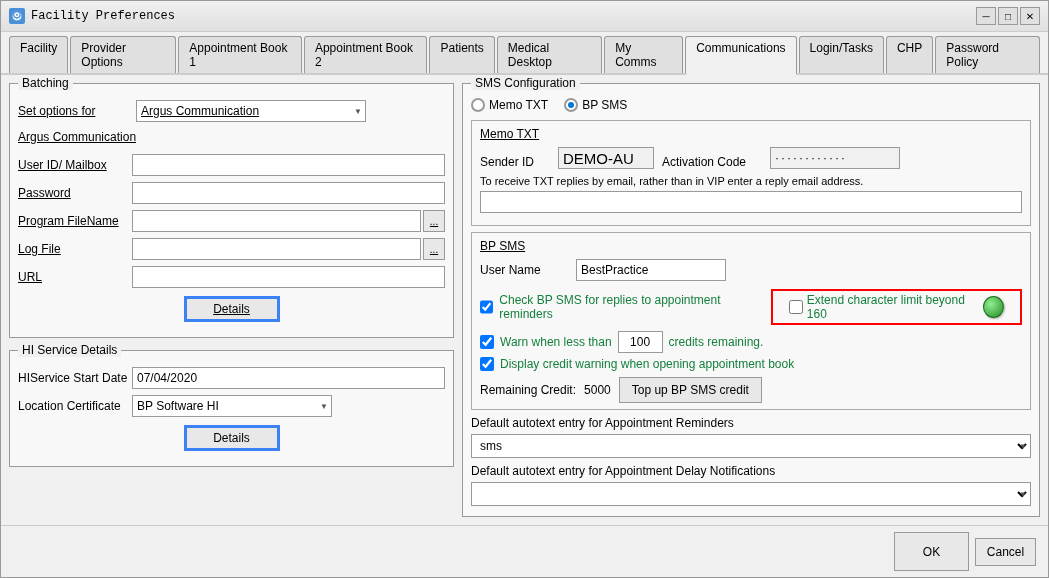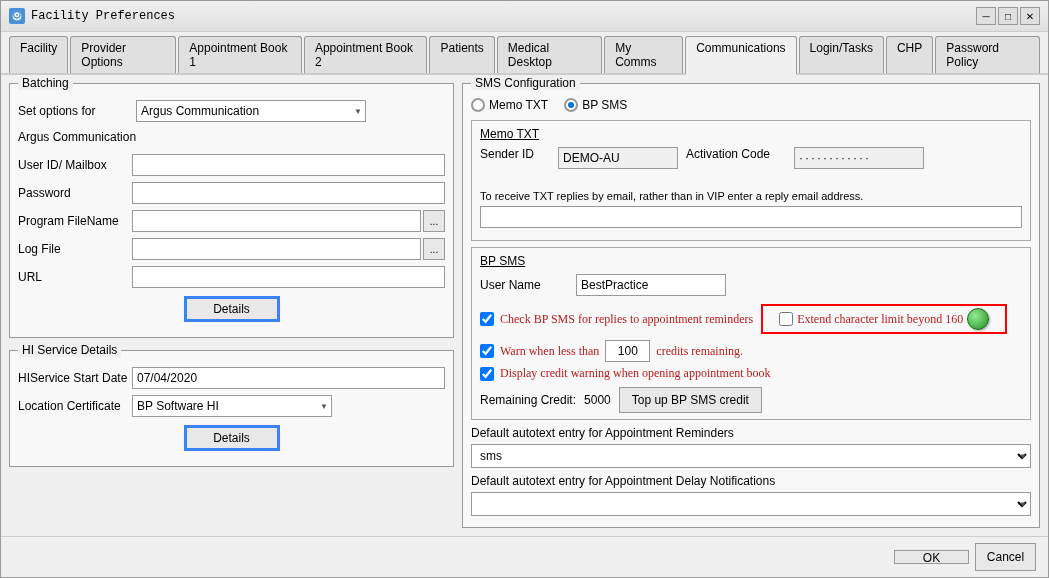--- a/index.html
+++ b/index.html
@@ -36,57 +36,57 @@
     .details-btn { margin: 6px auto 7px; display: block; width: 96px; height: 26px; border: 3px solid #3b82f6; background: #e8e8e8; cursor: pointer; font-size: 12px; }
     
     .radio-row { display: flex; align-items: center; gap: 16px; margin-bottom: 8px; }
     .radio-option { display: flex; align-items: center; gap: 4px; cursor: pointer; }
     .radio-btn { width: 14px; height: 14px; border-radius: 50%; border: 2px solid #999; background: white; display: flex; align-items: center; justify-content: center; }
     .radio-btn.selected::after { content: ''; width: 6px; height: 6px; border-radius: 50%; background: #0078d7; }
     
     .memo-txt-box { border: 1px solid #aaa; padding: 6px 8px; margin-bottom: 6px; background: #f8f8f8; }
     .memo-title { font-size: 12px; font-weight: normal; margin-bottom: 6px; text-decoration: underline; }
     
-    .sender-row { display: flex; align-items: flex-start; gap: 8px; margin-bottom: 21px; }
+    .sender-row { display: flex; align-items: flex-end; gap: 8px; margin-bottom: 6px; }
     .sender-label { min-width: 70px; }
-    .sender-input { width: 120px; height: 22px; border: 1px solid #999; background: #f0f0f0; padding: 2px 4px; font-size: 12px; }
+    .sender-input { width: 96px; height: 22px; border: 1px solid #999; background: #f0f0f0; padding: 2px 4px; font-size: 15px; }
     .activation-label { min-width: 100px; }
     .activation-input { width: 130px; height: 22px; border: 1px solid #999; background: #f0f0f0; padding: 2px 4px; font-size: 12px; letter-spacing: 2px; }
     
     .reply-email-text { font-size: 11px; color: #000; margin-bottom: 4px; }
     .reply-email-input { width: 100%; height: 22px; border: 1px solid #999; background: white; padding: 2px 4px; font-size: 12px; margin-bottom: 6px; }
     
     .bp-sms-box { border: 1px solid #aaa; padding: 6px 8px; background: #f8f8f8; }
     .bp-sms-title { font-size: 12px; font-weight: normal; margin-bottom: 6px; text-decoration: underline; }
     
     .username-row { display: flex; align-items: center; gap: 16px; margin-bottom: 8px; }
     .username-label { min-width: 80px; }
     .username-input { width: 150px; height: 22px; border: 1px solid #999; background: white; padding: 2px 4px; font-size: 12px; }
     
     .checkbox-row { display: flex; align-items: center; gap: 6px; margin-bottom: 4px; }
     .checkbox-input { width: 14px; height: 14px; cursor: pointer; }
-    .checkbox-label { font-size: 12px; color: #b91c1c; font-family: Liberation Serif, serif; }
+    .checkbox-label { font-size: 12px; color: #15803d; }
     .extend-checkbox-group { display: flex; align-items: center; gap: 4px; border: 2px solid red; padding: 2px 16px; }
     
     .warn-row { display: flex; align-items: center; gap: 6px; margin-bottom: 4px; }
     .warn-input { width: 45px; height: 22px; border: 1px solid #999; background: white; padding: 2px 4px; font-size: 12px; text-align: center; }
     
     .green-circle-btn { width: 22px; height: 22px; border-radius: 50%; background: radial-gradient(circle at 35% 35%, #90ee90, #228B22); border: 1px solid #1a6b1a; cursor: pointer; box-shadow: 1px 1px 2px rgba(0,0,0,0.3); }
     
     .remaining-row { display: flex; align-items: center; gap: 8px; margin-top: 6px; }
     .remaining-label { font-size: 12px; }
     .remaining-value { font-size: 12px; font-weight: normal; }
     .top-up-btn { height: 26px; padding: 0 12px; border: 1px solid #999; background: #e8e8e8; cursor: pointer; font-size: 12px; }
     
     .autotext-section { margin-top: 6px; }
     .autotext-label { font-size: 12px; margin-bottom: 4px; color: #000; }
     .autotext-select { width: 100%; height: 24px; border: 1px solid #999; background: white; padding: 2px 4px; font-size: 12px; }
     
     .bottom-bar { display: flex; justify-content: flex-end; align-items: center; padding: 6px 12px; border-top: 1px solid #ccc; background: #f0f0f0; gap: 6px; }
-    .ok-btn { width: 75px; height: 14px; border: 1px solid #999; background: #e8e8e8; cursor: pointer; font-size: 12px; }
+    .ok-btn { width: 75px; height: 39px; border: 1px solid #999; background: #e8e8e8; cursor: pointer; font-size: 12px; }
     .cancel-btn { width: 61px; height: 28px; border: 1px solid #999; background: #e8e8e8; cursor: pointer; font-size: 12px; }
     
     .hi-service { margin-top: 4px; }
     
     .argus-subheader { font-size: 12px; color: #000; margin-bottom: 4px; }
 
     .select-dropdown { height: 22px; border: 1px solid #999; background: white; padding: 1px 4px; font-size: 12px; width: 230px; appearance: none; -webkit-appearance: none; position: relative; }
     .select-wrapper { position: relative; display: inline-flex; align-items: center; }
     .select-wrapper::after { content: '▼'; position: absolute; right: 4px; font-size: 8px; pointer-events: none; color: #555; }
     .set-options-row { display: flex; align-items: center; gap: 8px; margin-bottom: 8px; }
@@ -124,21 +124,21 @@
     <div class="tab active">Communications</div>
     <div class="tab">Login/Tasks</div>
     <div class="tab">CHP</div>
     <div class="tab">Password Policy</div>
   </div>
 
   <div class="content">
 
     <div class="left-panel">
 
-      <div class="group-box" style="padding-top: 16px;">
+      <div class="group-box" style="padding-top: 16px; text-decoration: underline;">
         <span class="group-box-title">Batching</span>
 
         <div class="set-options-row">
           <span class="form-label">Set options for</span>
           <div class="select-wrapper">
             <select class="select-dropdown">
               <option>Argus Communication</option>
             </select>
           </div>
         </div>

